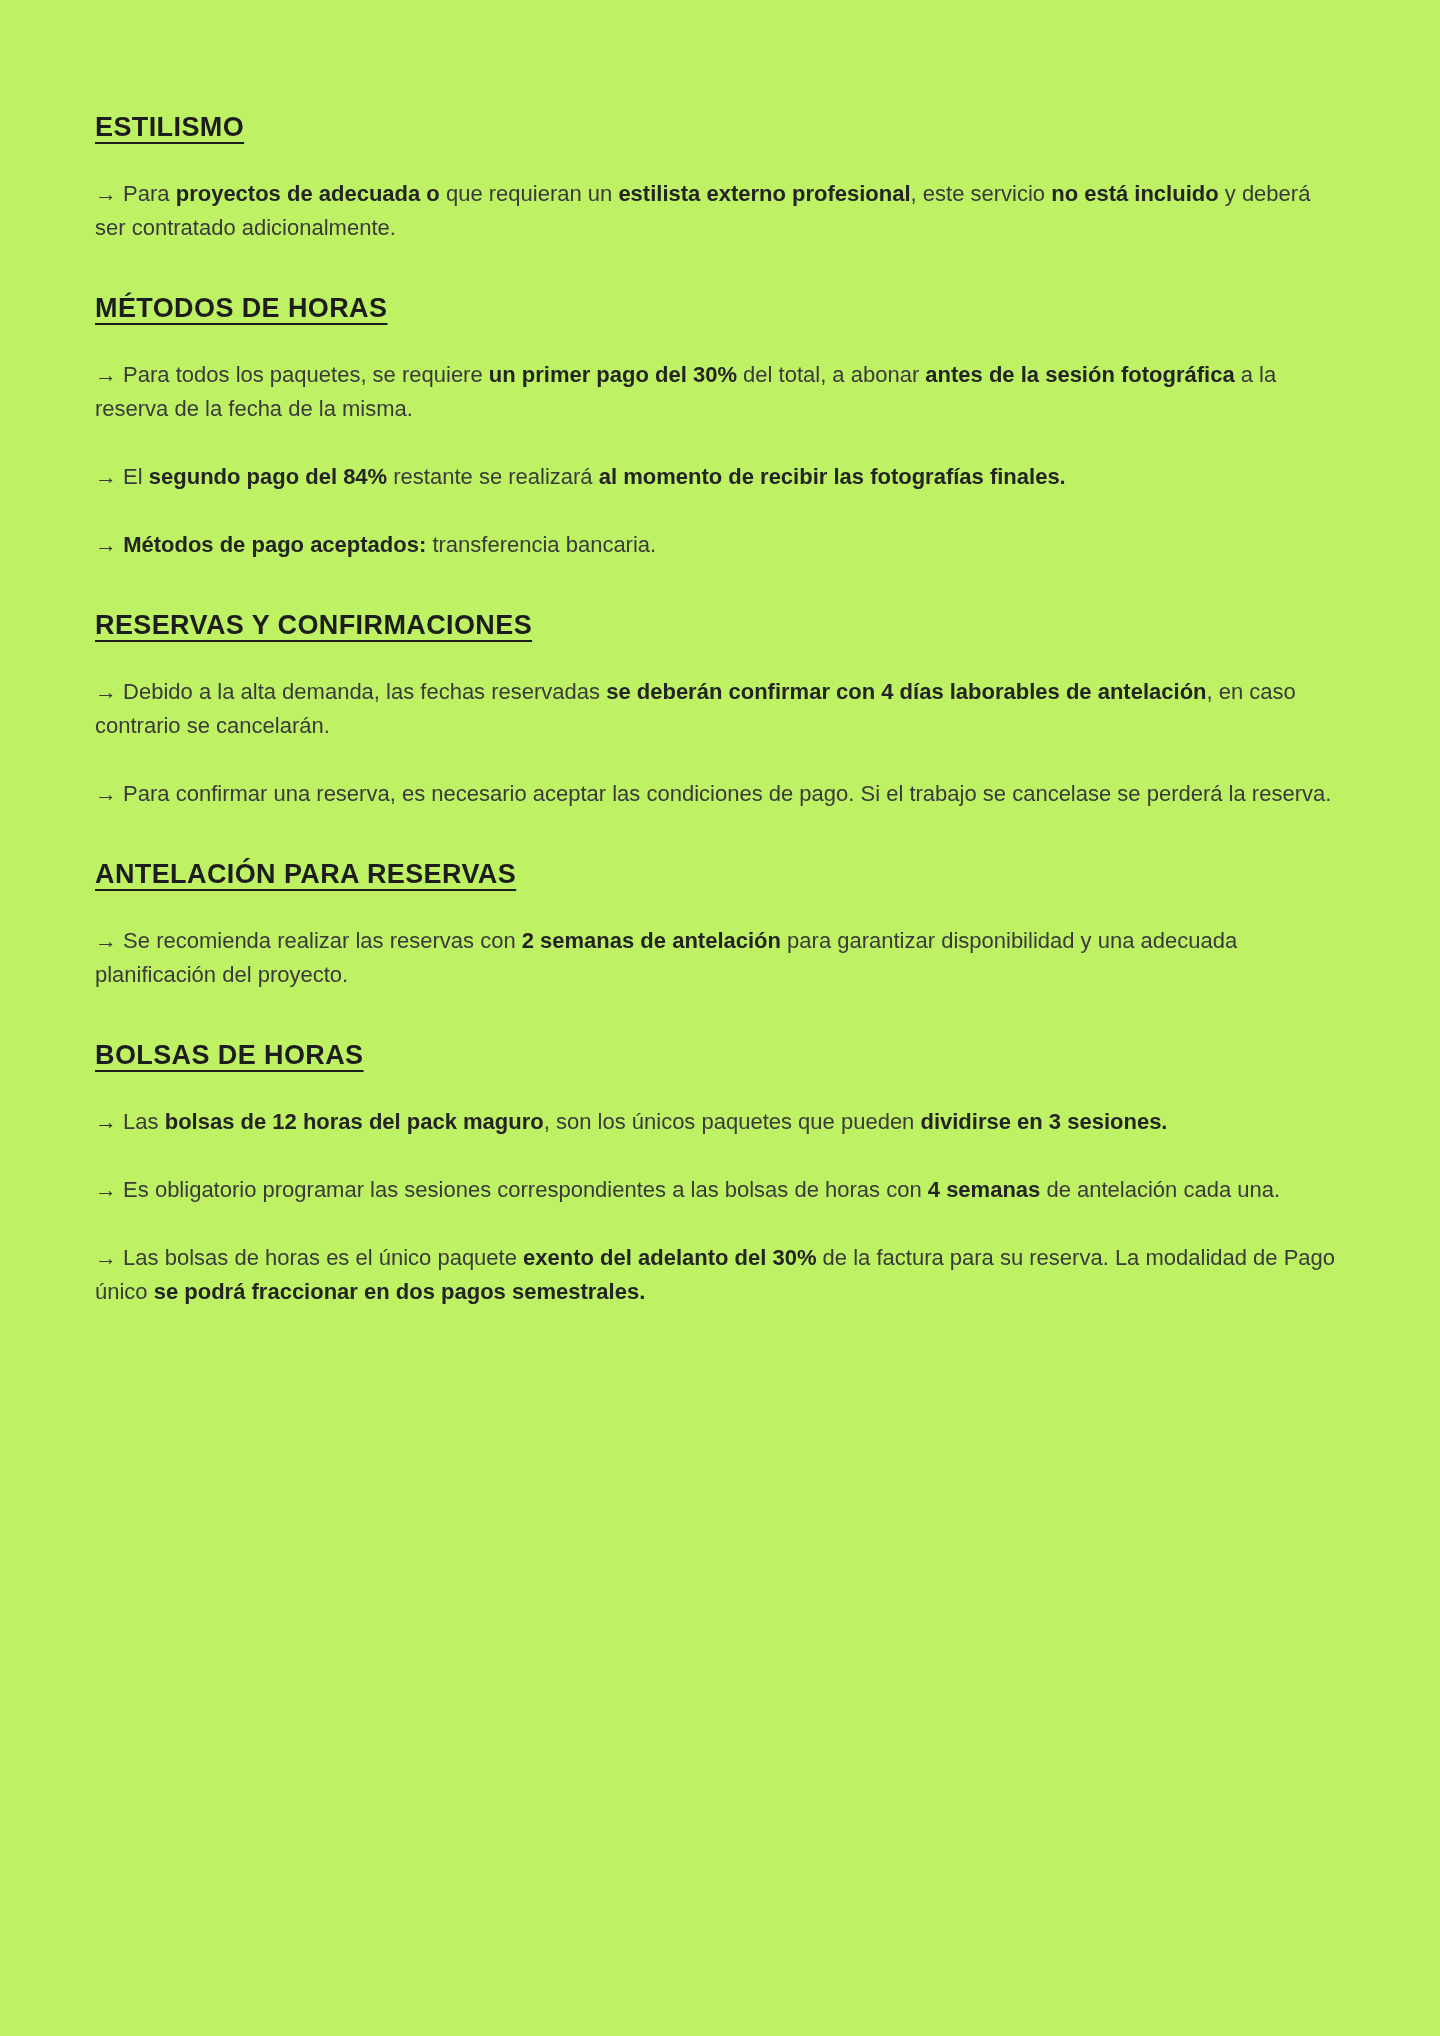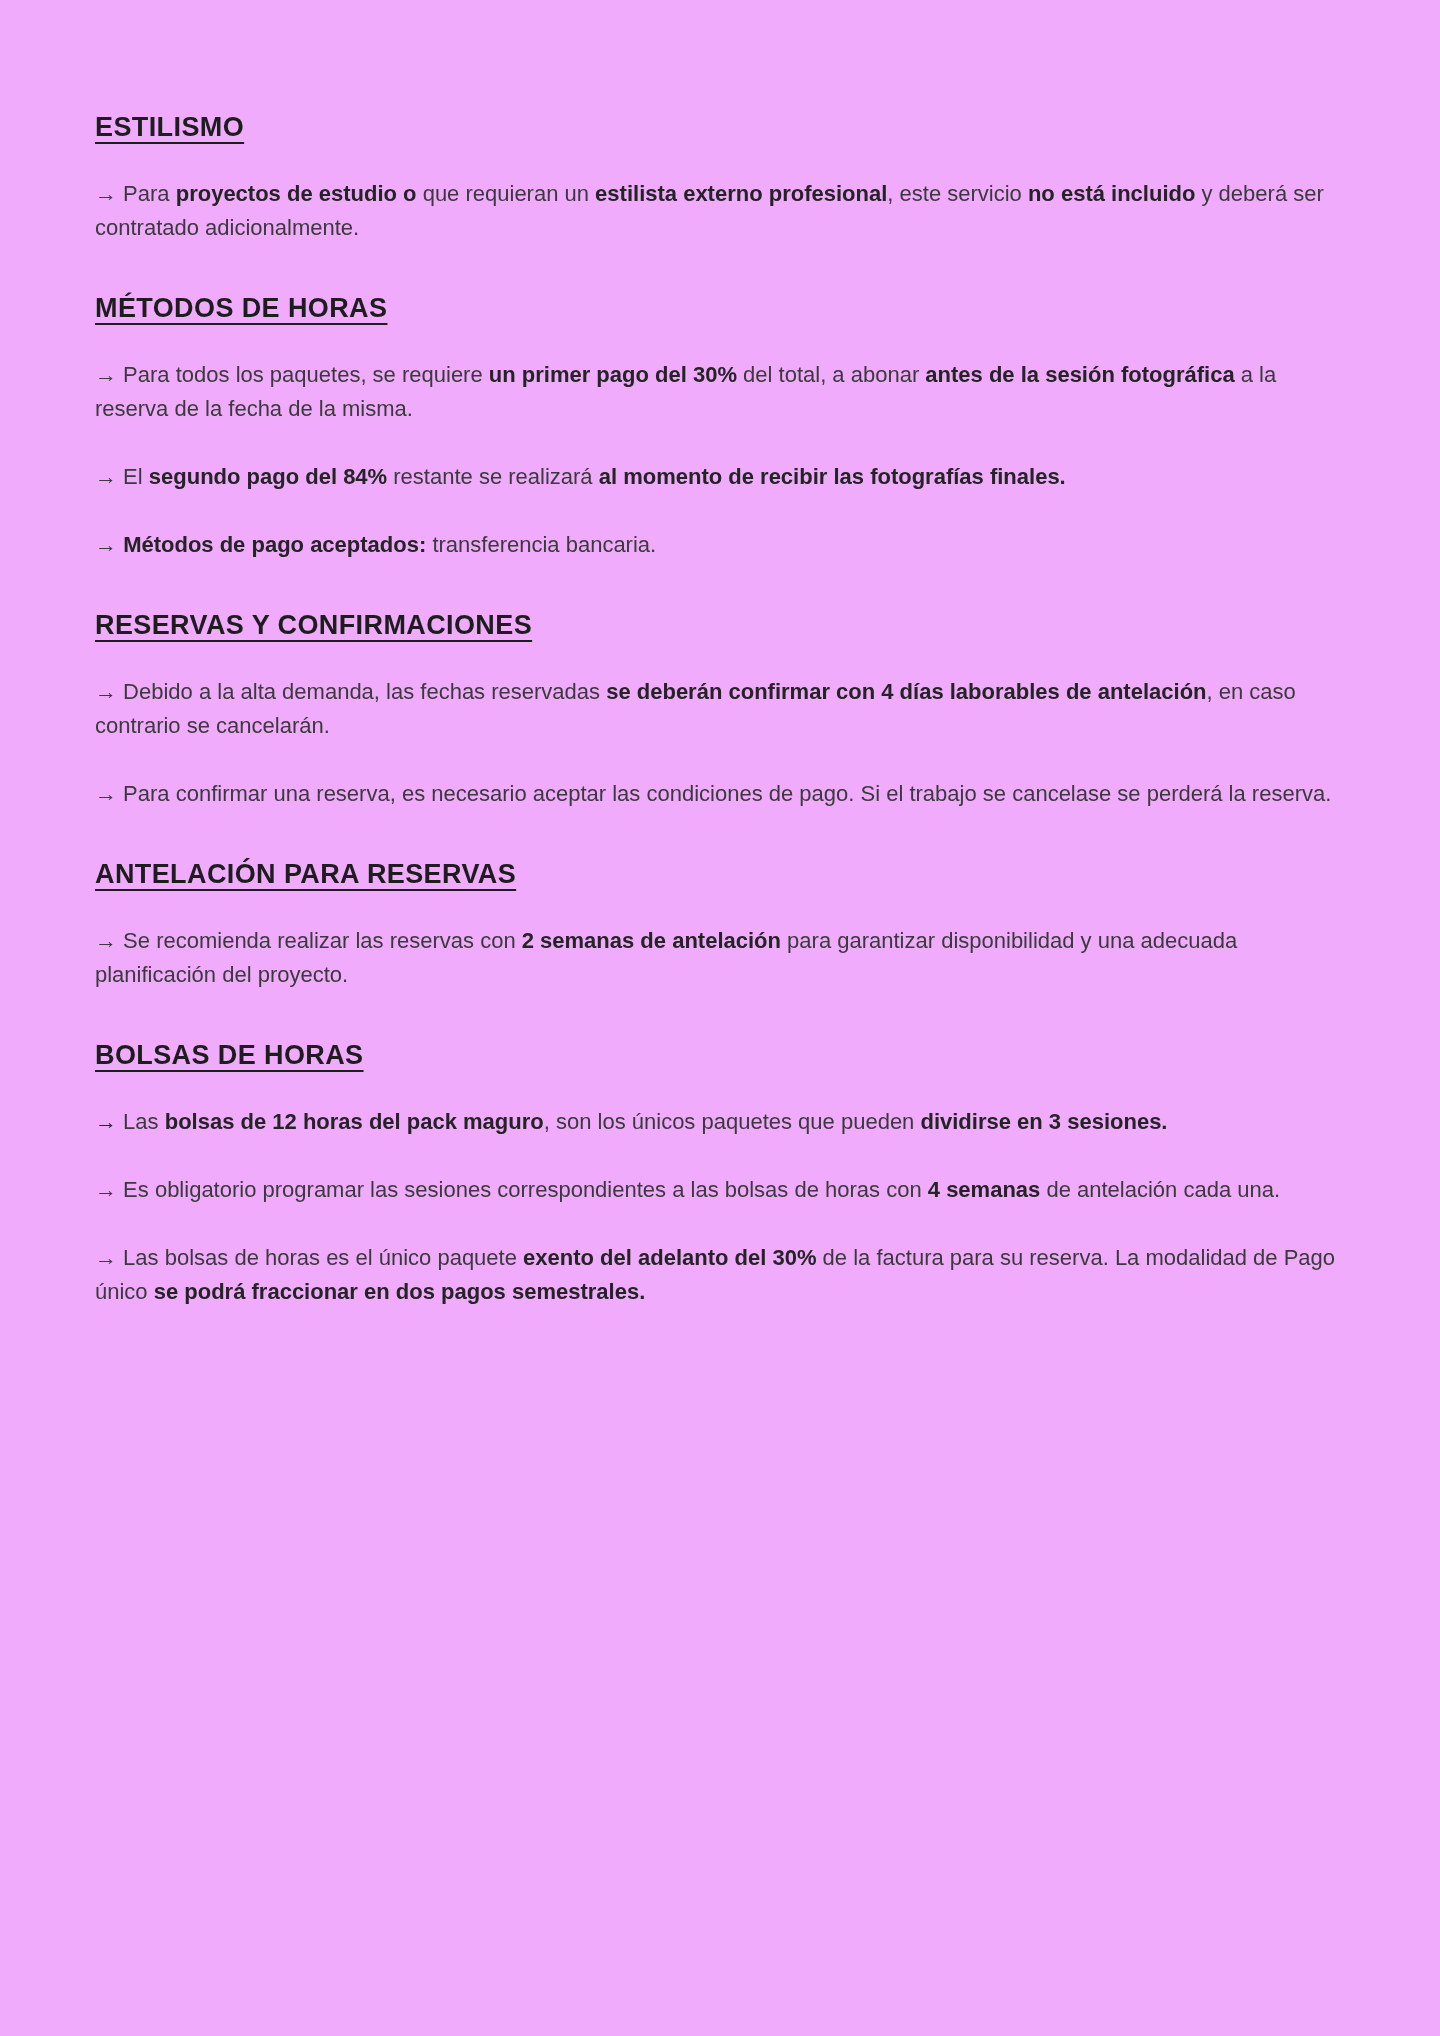--- a/index.html
+++ b/index.html
@@ -14,21 +14,21 @@
     box-sizing: border-box;
     font-family: "Liberation Sans", sans-serif;
     color: #3a3a3a;
     overflow: hidden;
   }
   .page {
     box-sizing: border-box;
     width: 1440px;
     min-height: 2036px;
     padding: 112px 95px 60px 95px;
-    background: #f0abfc;
+    background: #bef264;
   }
   section {
     margin-top: 48px;
   }
   section:first-of-type {
     margin-top: 0;
   }
   h2 {
     margin: 0;
     font-size: 27px;
@@ -51,21 +51,21 @@
     color: #242424;
   }
 </style>
 </head>
 <body>
 
 <div class="page">
 
   <section>
     <h2>ESTILISMO</h2>
-    <p><span>→ Para </span><span class="b">proyectos de estudio o</span><span> que requieran un </span><span class="b">estilista externo profesional</span><span>, este servicio </span><span class="b">no está incluido</span><span> y deberá ser contratado adicionalmente.</span></p>
+    <p><span>→ Para </span><span class="b">proyectos de adecuada o</span><span> que requieran un </span><span class="b">estilista externo profesional</span><span>, este servicio </span><span class="b">no está incluido</span><span> y deberá ser contratado adicionalmente.</span></p>
   </section>
 
   <section>
     <h2>MÉTODOS DE HORAS</h2>
     <p><span>→  Para todos los paquetes, se requiere </span><span class="b">un primer pago del 30%</span><span> del total, a abonar </span><span class="b">antes de la sesión fotográfica</span><span> a la reserva de la fecha de la misma.</span></p>
     <p><span>→ El </span><span class="b">segundo pago del 84%</span><span> restante se realizará </span><span class="b">al momento de recibir las fotografías finales.</span></p>
     <p><span>→ </span><span class="b">Métodos de pago aceptados:</span><span> transferencia bancaria.</span></p>
   </section>
 
   <section>

